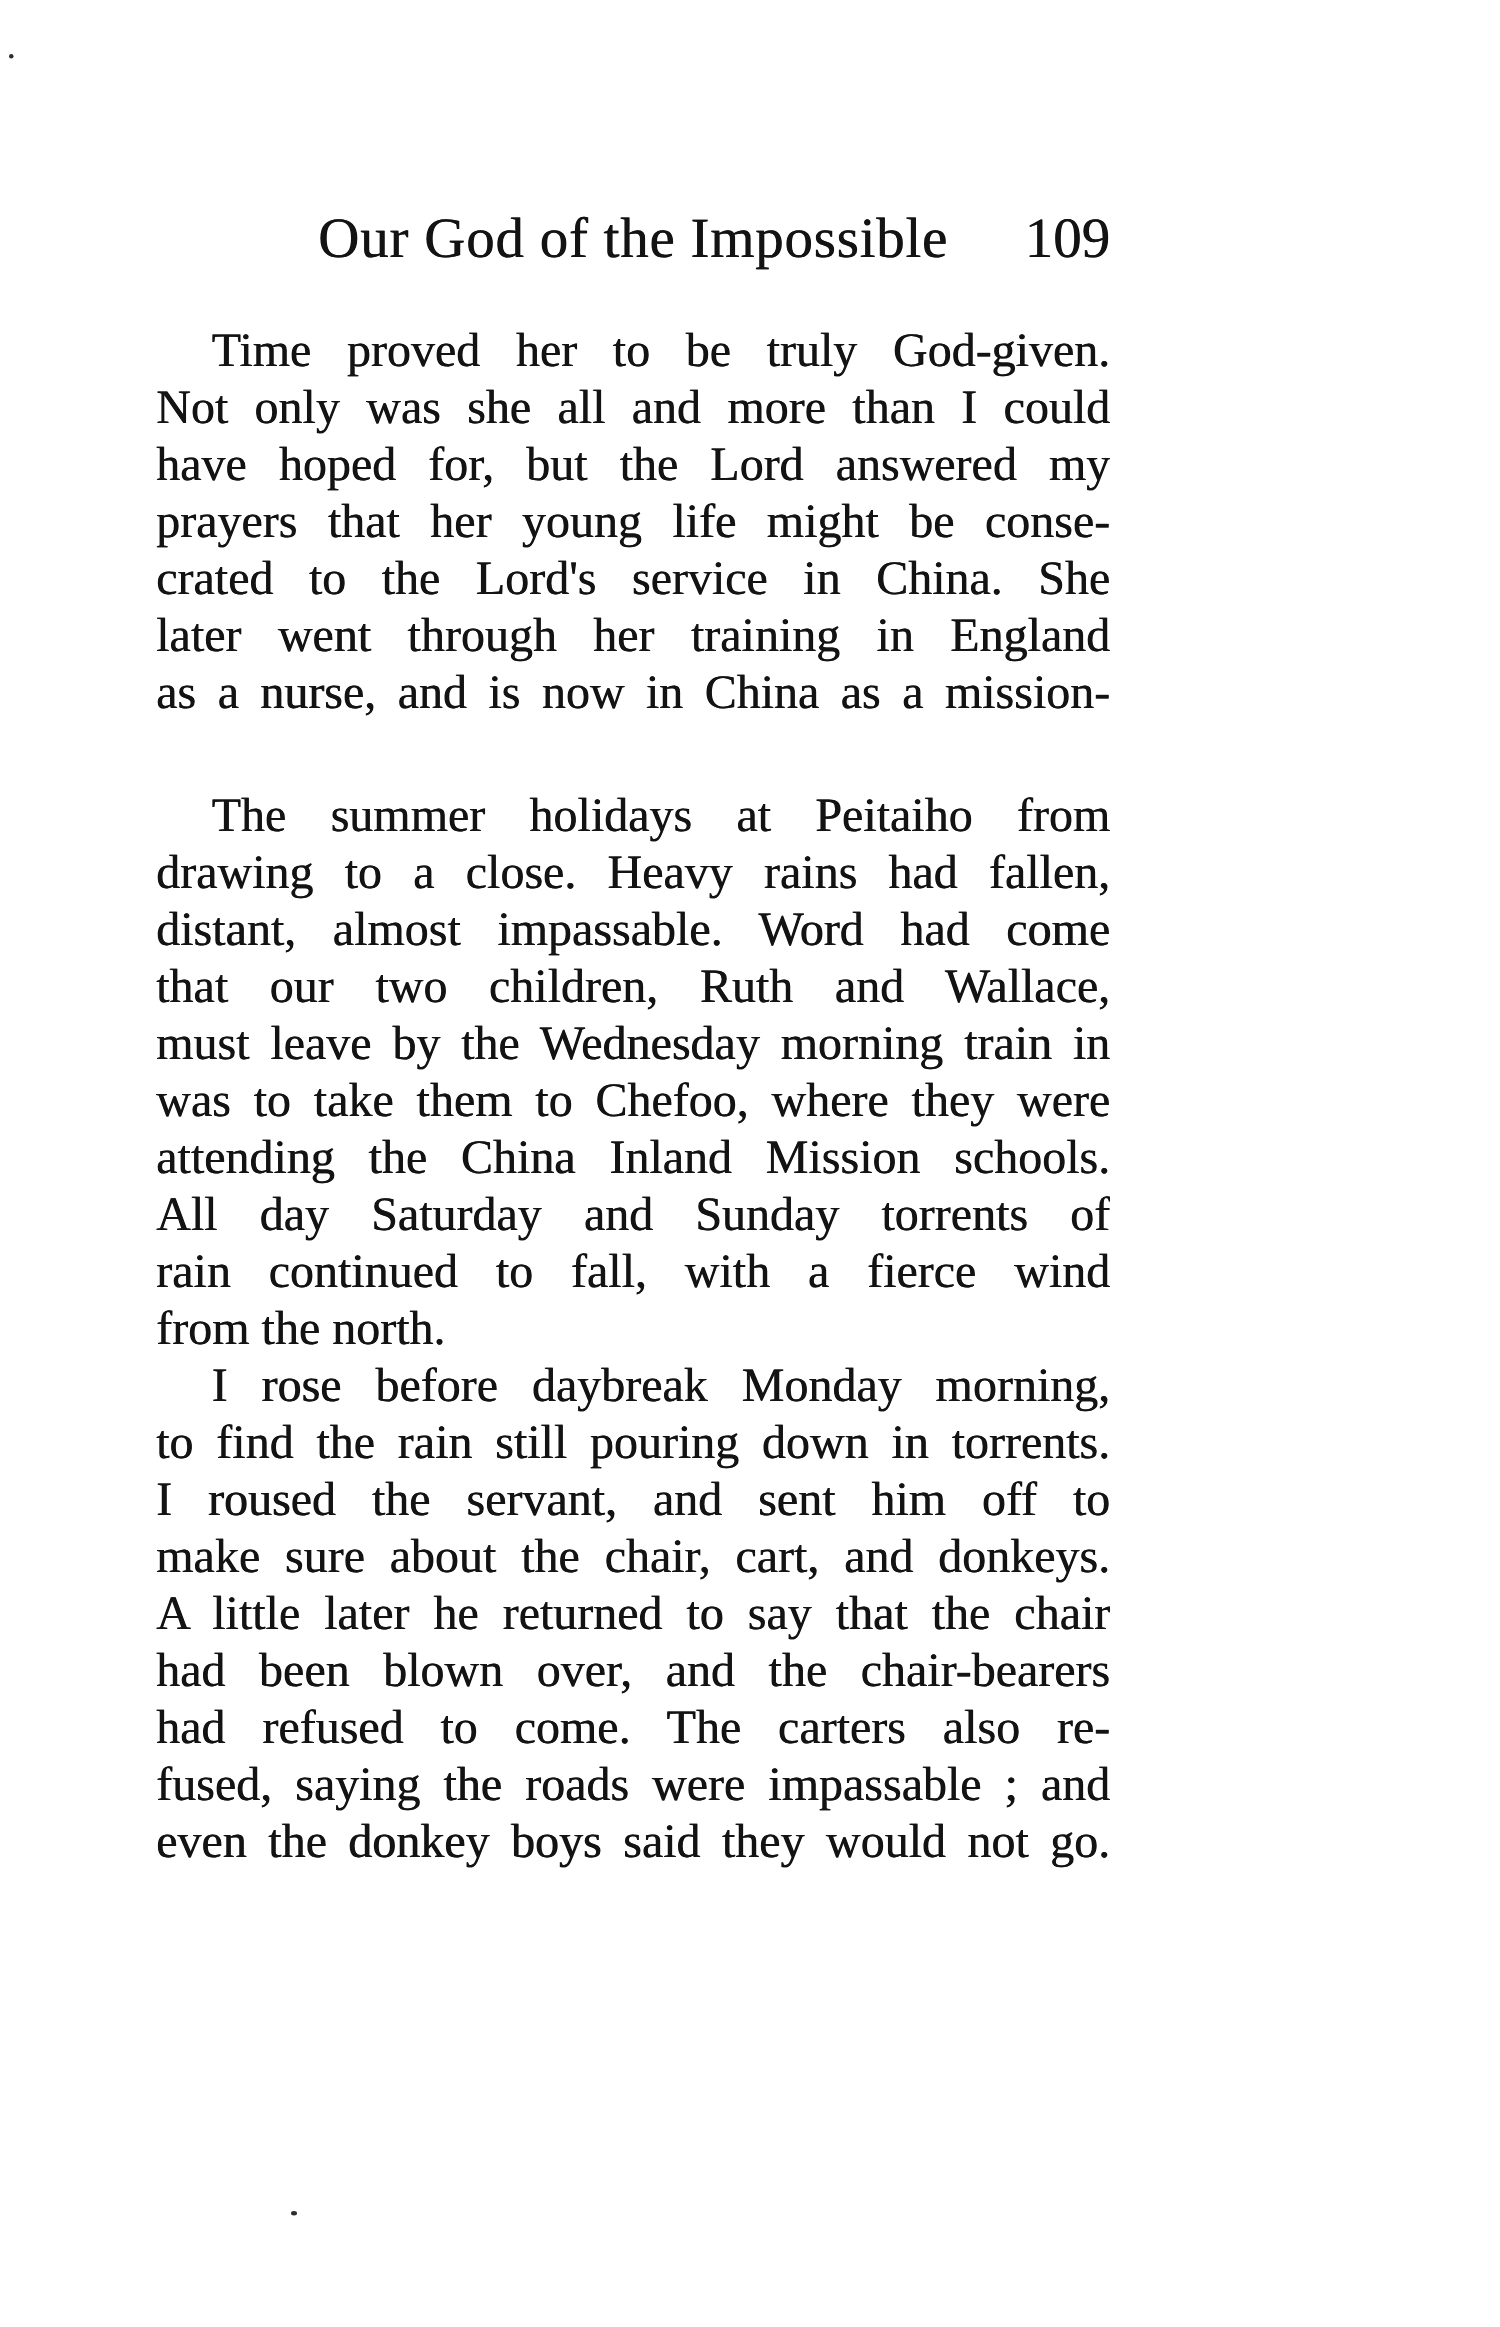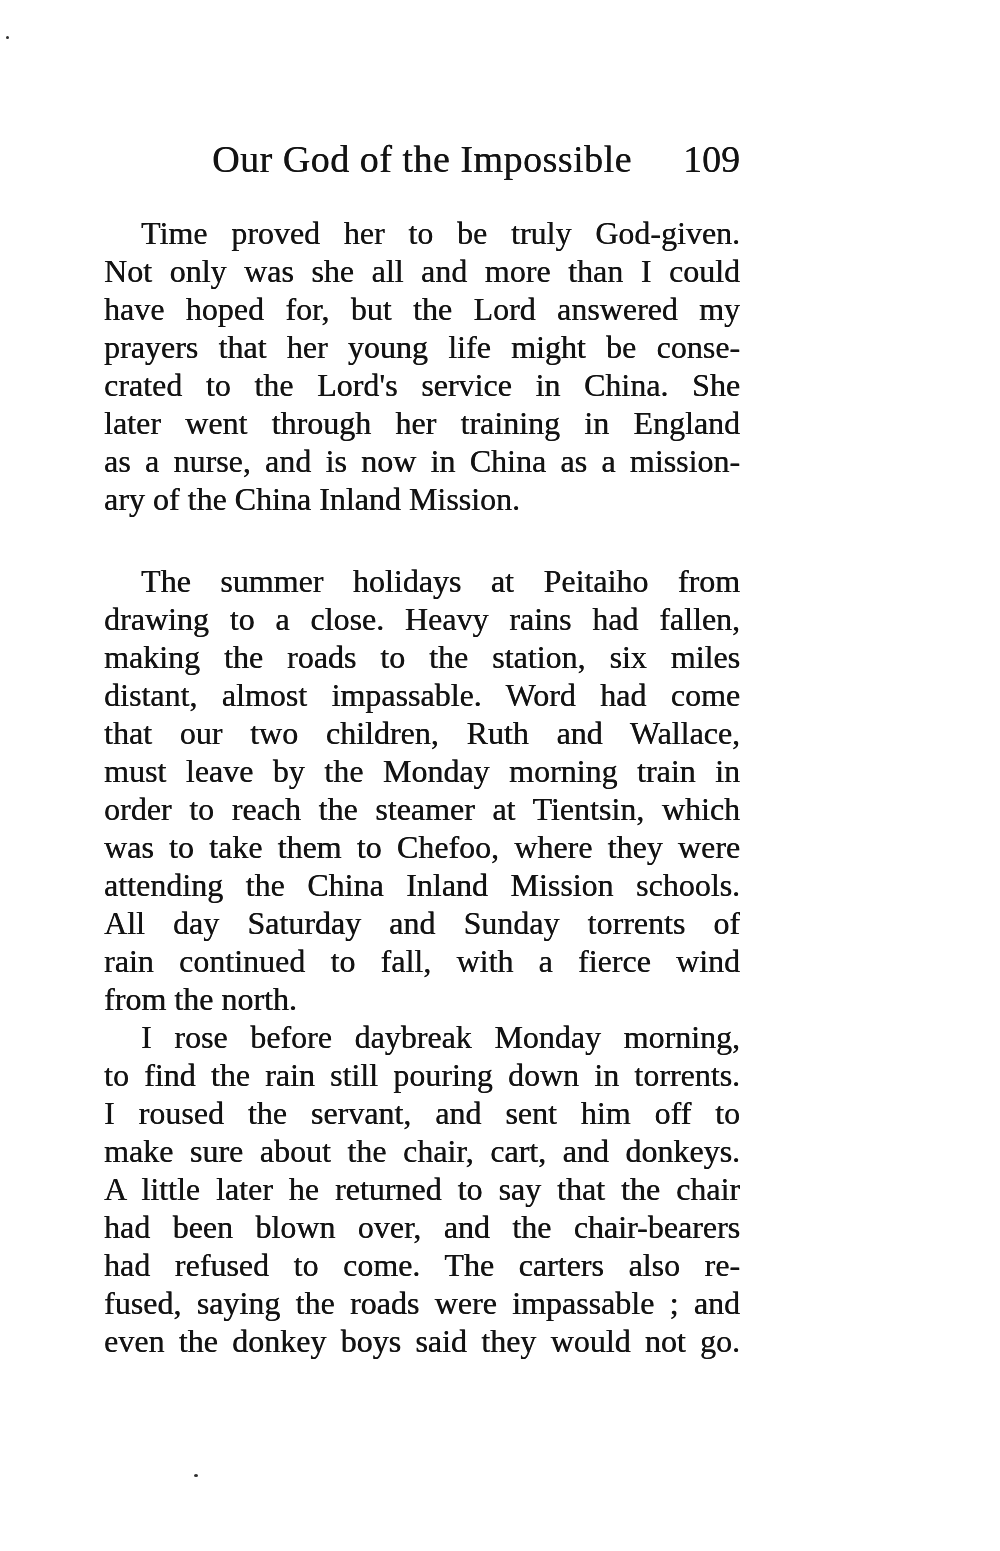--- a/index.html
+++ b/index.html
@@ -72,30 +72,27 @@
 
   <div class="page-body" id="page-body">
       <div class="para">
         <div class="line indent">Time proved her to be truly God-given.</div>
         <div class="line">Not only was she all and more than I could</div>
         <div class="line">have hoped for, but the Lord answered my</div>
         <div class="line">prayers that her young life might be conse-</div>
         <div class="line">crated to the Lord's service in China.  She</div>
         <div class="line">later went through her training in England</div>
         <div class="line">as a nurse, and is now in China as a mission-</div>
-        <div class="line lastline">ary of the China Inland Mission.</div>
       </div>
       <div class="para">
         <div class="line indent">The summer holidays at Peitaiho from</div>
         <div class="line">drawing to a close.  Heavy rains had fallen,</div>
-        <div class="line">making the roads to the station, six miles</div>
         <div class="line">distant, almost impassable.  Word had come</div>
         <div class="line">that our two children, Ruth and Wallace,</div>
-        <div class="line">must leave by the Monday morning train in</div>
-        <div class="line">order to reach the steamer at Tientsin, which</div>
+        <div class="line">must leave by the Wednesday morning train in</div>
         <div class="line">was to take them to Chefoo, where they were</div>
         <div class="line">attending the China Inland Mission schools.</div>
         <div class="line">All day Saturday and Sunday torrents of</div>
         <div class="line">rain continued to fall, with a fierce wind</div>
         <div class="line lastline">from the north.</div>
       </div>
       <div class="para">
         <div class="line indent">I rose before daybreak Monday morning,</div>
         <div class="line">to find the rain still pouring down in torrents.</div>
         <div class="line">I roused the servant, and sent him off to</div>

